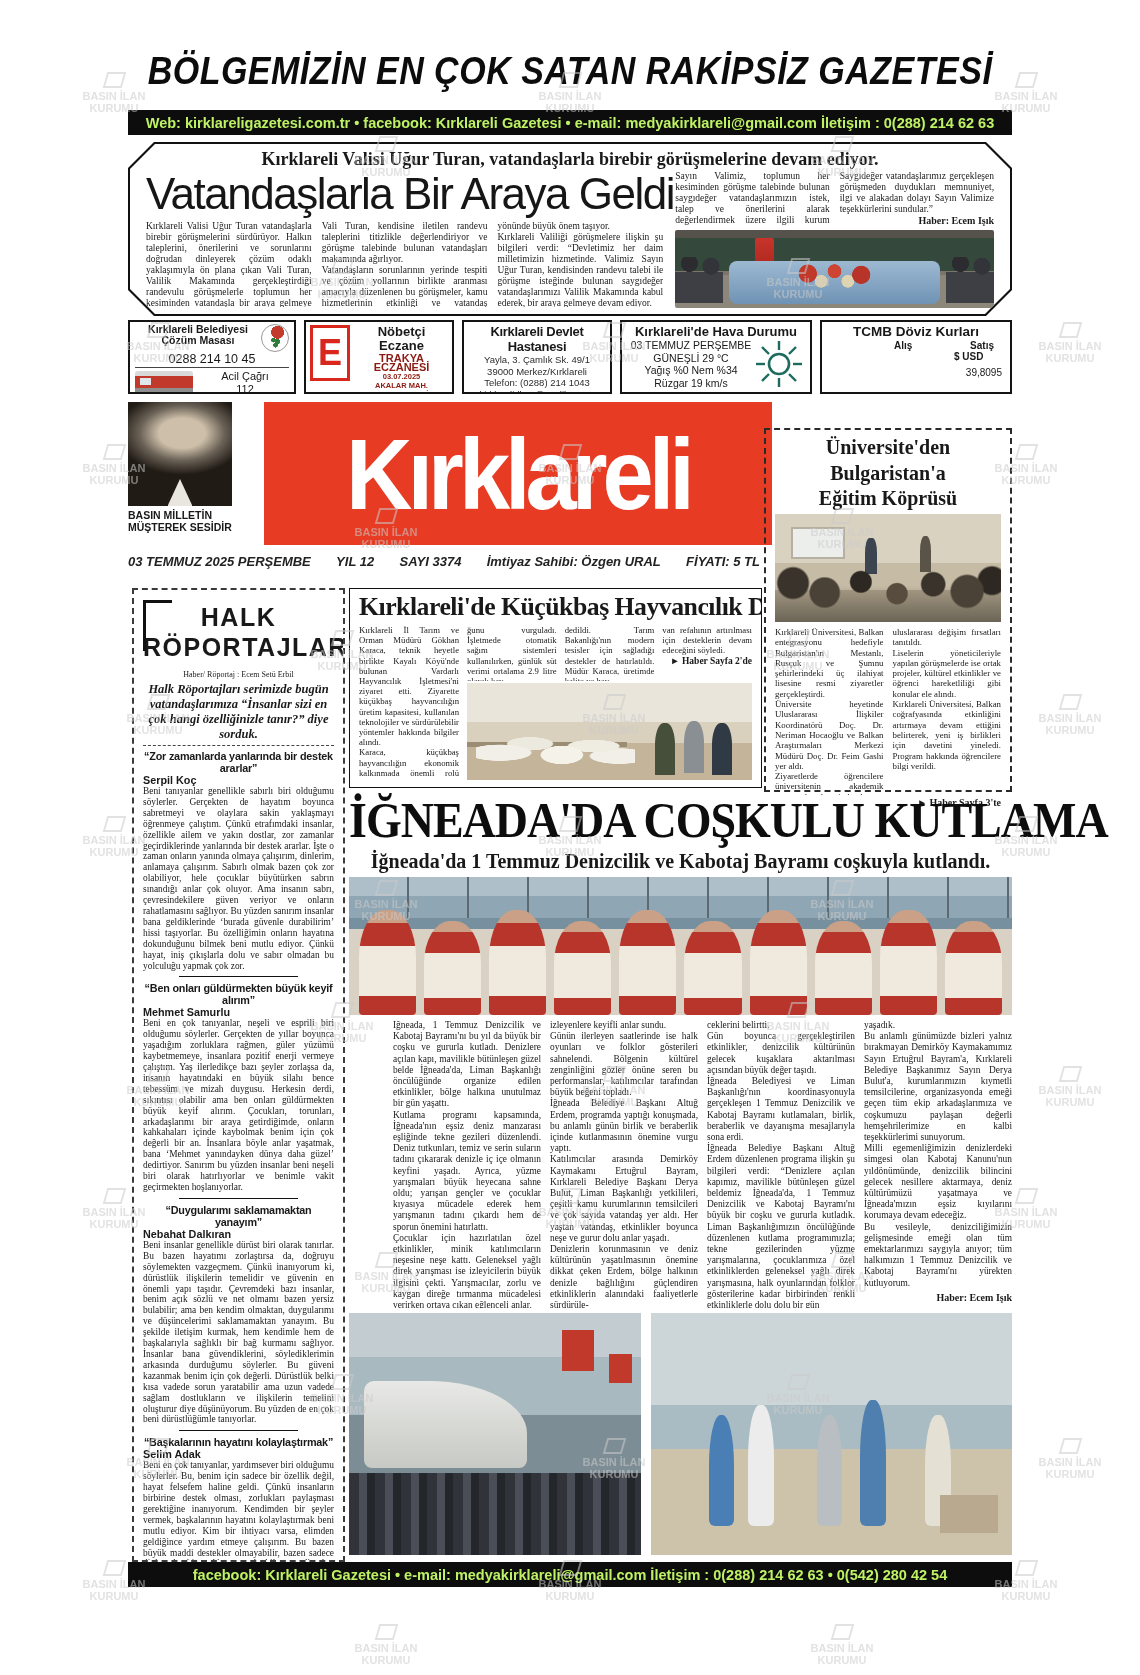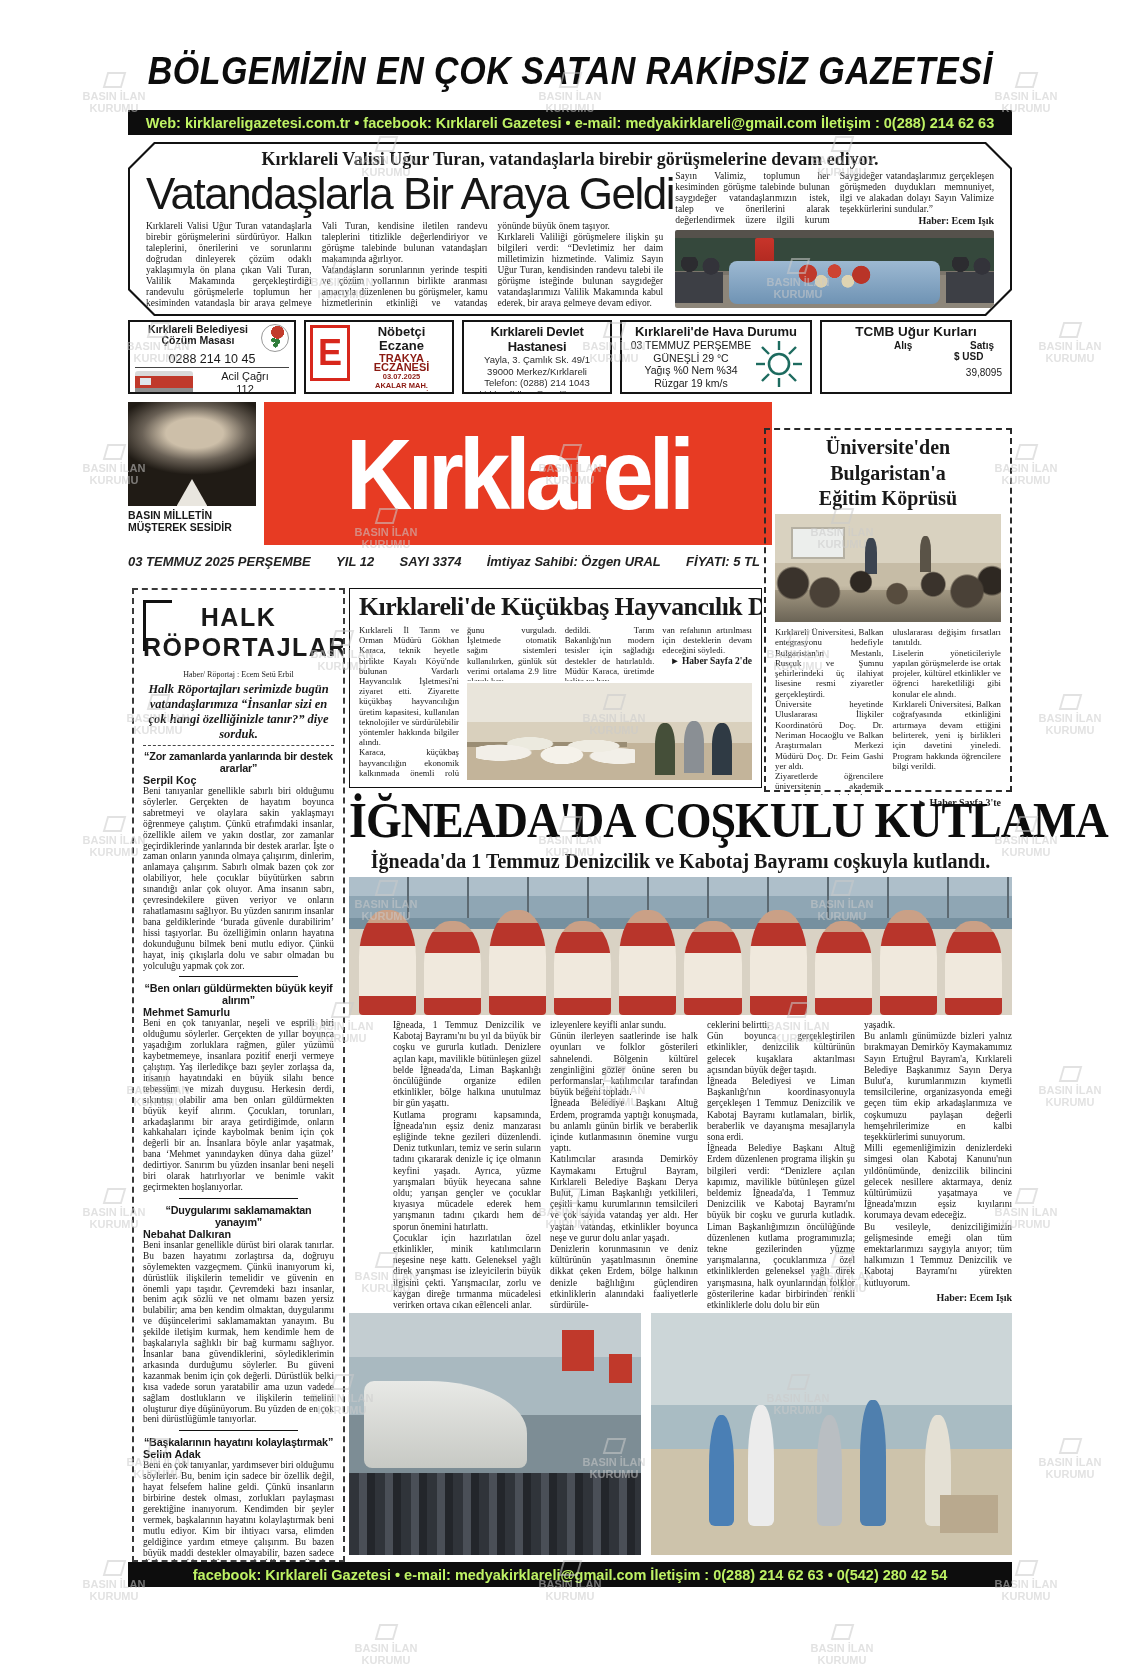--- a/index.html
+++ b/index.html
@@ -93,21 +93,21 @@
   .wt-lines{flex:1;text-align:center;font:10.5px/12.5px "Liberation Sans",sans-serif;}
   .wt-sun{width:50px;height:50px;flex:0 0 auto;}
   .bx-doviz{width:192px;padding:2px 8px;}
   .dv-title{text-align:center;font:700 13.5px/16px "Liberation Sans",sans-serif;}
   .dv-labels{display:flex;justify-content:space-between;padding:0 8px 0 64px;font:700 10px/11px "Liberation Sans",sans-serif;}
   .dv-row{display:flex;align-items:flex-end;gap:4px;font:10px/12px "Liberation Sans",sans-serif;flex-direction:column;}
   .dv-cur{font-weight:700;width:48px;}
   .dv-dots{flex:1;border-bottom:1.5px dashed #555;margin-bottom:3px;}
 
   
-  .mast-photo{left:128px;top:402px;width:128px;z-index:2;}
+  .mast-photo{left:128px;top:402px;width:104px;z-index:2;}
   .photo-ataturk{height:104px;background:
      radial-gradient(ellipse 62% 40% at 52% 30%,#cdbfa9 0 36%,#6a6156 66%,#201b15 100%),
      linear-gradient(#2a251f,#0f0d0a);}
   .photo-ataturk::after{content:"";position:absolute;left:38%;bottom:0;width:24%;height:26%;
      background:#e9e6df;clip-path:polygon(50% 0,100% 100%,0 100%);}
   .mast-motto{font:700 10.5px/12px "Liberation Sans",sans-serif;margin-top:3px;}
   .mast-banner{left:264px;top:402px;width:508px;height:143px;display:flex;align-items:center;
      justify-content:center;z-index:2;}
   .mast-title{font:700 92px/1 "Liberation Sans",sans-serif;color:#fff;letter-spacing:-5px;transform:scaleY(1.08);}
 
@@ -305,21 +305,21 @@
               <line x1="35" y1="35" x2="42" y2="42"></line>
             <line x1="8" y1="42" x2="15" y2="35"></line>
               <line x1="35" y1="15" x2="42" y2="8"></line>
           </g>
         </svg>
       </span>
     </div>
   </div>
 
   <div class="ibox bx-doviz">
-    <div class="dv-title">TCMB Uğur Kurları</div>
+    <div class="dv-title">TCMB Döviz Kurları</div>
     <div class="dv-labels">
       <span>Alış</span>
       <span>Satış</span>
     </div>
     <div class="dv-row">
       <span class="dv-cur">$ USD</span>
       <span>39,8095</span>
       <span class="dv-dots"></span>
       <span>39,8150</span>
     </div>

